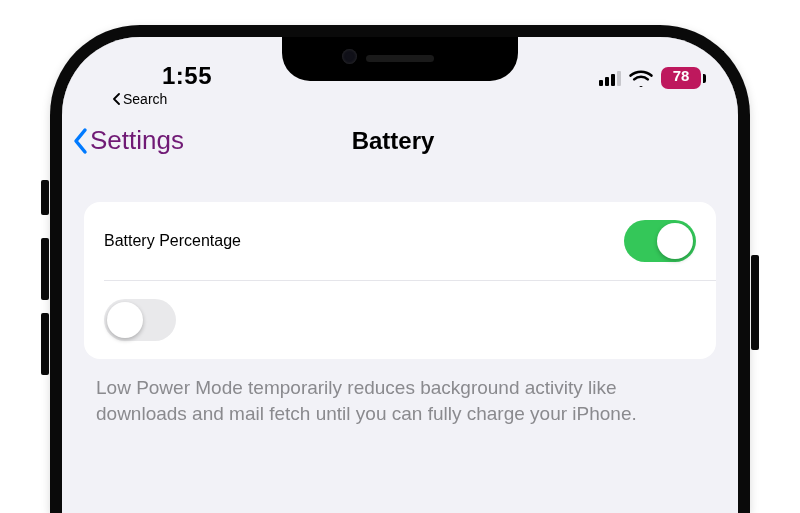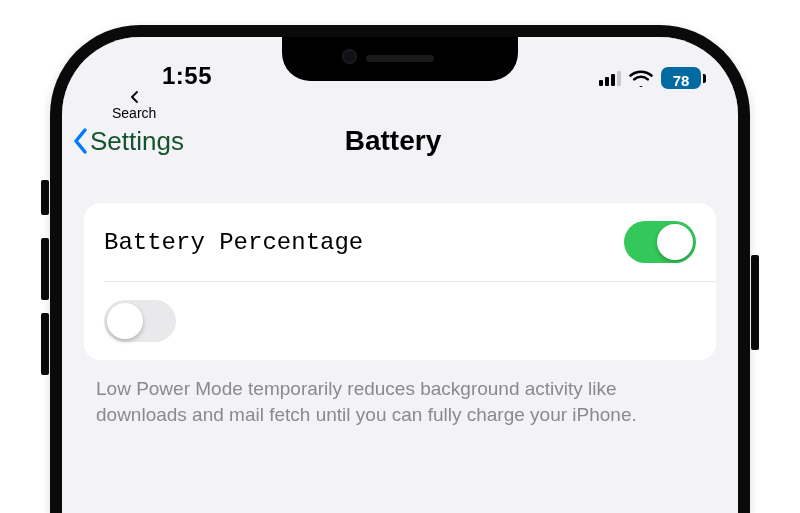--- a/index.html
+++ b/index.html
@@ -32,51 +32,51 @@
     border-radius: 0 0 28px 28px; z-index: 10;
     display: flex; align-items: center; justify-content: center;
   }
   .cam-dot { position: absolute; width: 15px; height: 15px; background: #101018; border-radius: 50%; left: 60px; top: 14px; box-shadow: inset 0 0 3px #333; }
   .speaker { width: 68px; height: 7px; background: #1a1a1a; border-radius: 4px; }
 
   
   .status-bar { position: relative; height: 70px; display: flex; justify-content: space-between; align-items: flex-start; padding: 25px 20px 0 20px; }
   .status-left { width: 210px; text-align: left; display: flex; flex-direction: column; align-items: center; gap: 0; }
   .time { font-size: 24px; font-weight: 600; letter-spacing: 0.5px; color: #000; }
-  .back-search { font-size: 14px; color: #000; display: flex; align-items: center; gap: 2px; margin-top: 1px; align-self: flex-start; margin-left: 30px; flex-direction: column;}
+  .back-search { font-size: 14px; color: #000; display: flex; align-items: center; gap: 2px; margin-top: 1px; align-self: flex-start; margin-left: 30px;}
   .status-right { width: 210px; display: flex; justify-content: flex-end; align-items: center; gap: 8px; padding-right: 12px; height: 32px; }
   .cell-icon { display: flex; align-items: flex-end; gap: 2px; height: 16px; }
   .cell-icon span { width: 4px; background: #000; border-radius: 1px; }
   .cell-icon span.off { background: #c7c7cc; }
   .wifi-icon { width: 24px; height: 18px; position: relative; }
   .battery-pill {
-    display: flex; align-items: flex-end;
-    background: #0369a1; color: #fff; height: 22px; border-radius: 7px;
+    display: flex; align-items: flex-start;
+    background: #be185d; color: #fff; height: 22px; border-radius: 7px;
     padding: 0 4px; font-size: 15px; font-weight: 700; position: relative;
     min-width: 40px; justify-content: center;
   }
   .battery-nub { width: 3px; height: 9px; background: #000; border-radius: 0 2px 2px 0; margin-left: 2px; }
   .battery-wrap { display: flex; align-items: center; }
 
   
   .nav-header { display: flex; align-items: center; padding: 18px 18px 18px 10px; }
-  .back-btn { display: flex; align-items: center; gap: 0px; color: #14532d; font-size: 26px; }
+  .back-btn { display: flex; align-items: center; gap: 0px; color: #701a75; font-size: 26px; }
   .chevron-left { width: 18px; height: 28px; }
-  .title { flex: 1; text-align: center; font-size: 28px; font-weight: 700; color: #000; margin-left: -118px; }
+  .title { flex: 1; text-align: center; font-size: 24px; font-weight: 700; color: #000; margin-left: -118px; }
 
   
   .list-group {
     margin: 28px 22px 2px 22px; background: #ffffff; border-radius: 16px; overflow: hidden;
   }
   .row { display: flex; align-items: center; justify-content: space-between; padding: 18px 20px; }
   .list-group .row:nth-child(2) { margin-left: 0; padding-left: 20px; }
   .list-group .row:nth-child(2)::before{
     content:""; position: absolute; }
   .sep { height: 1px; background: #e5e5ea; margin-left: 20px; }
-  .row-label { font-size: 24px; font-weight: 400; color: #000; font-family: Liberation Mono, monospace; }
+  .row-label { font-size: 16px; font-weight: 400; color: #000; }
 
   .toggle { position: relative; width: 72px; height: 42px; border-radius: 21px; }
   .toggle.on  { background: #34c759; }
   .toggle.off { background: #e9e9eb; }
   .knob { position: absolute; top: 3px; width: 36px; height: 36px; background: #fff; border-radius: 50%; box-shadow: 0 2px 4px rgba(0,0,0,0.25); }
   .toggle.on  .knob { right: 3px; }
   .toggle.off .knob { left: 3px; }
 
   .footer-note { font-size: 19px; color: #8a8a8e; line-height: 1.35; padding: 14px 54px 0 34px; }
 </style>

